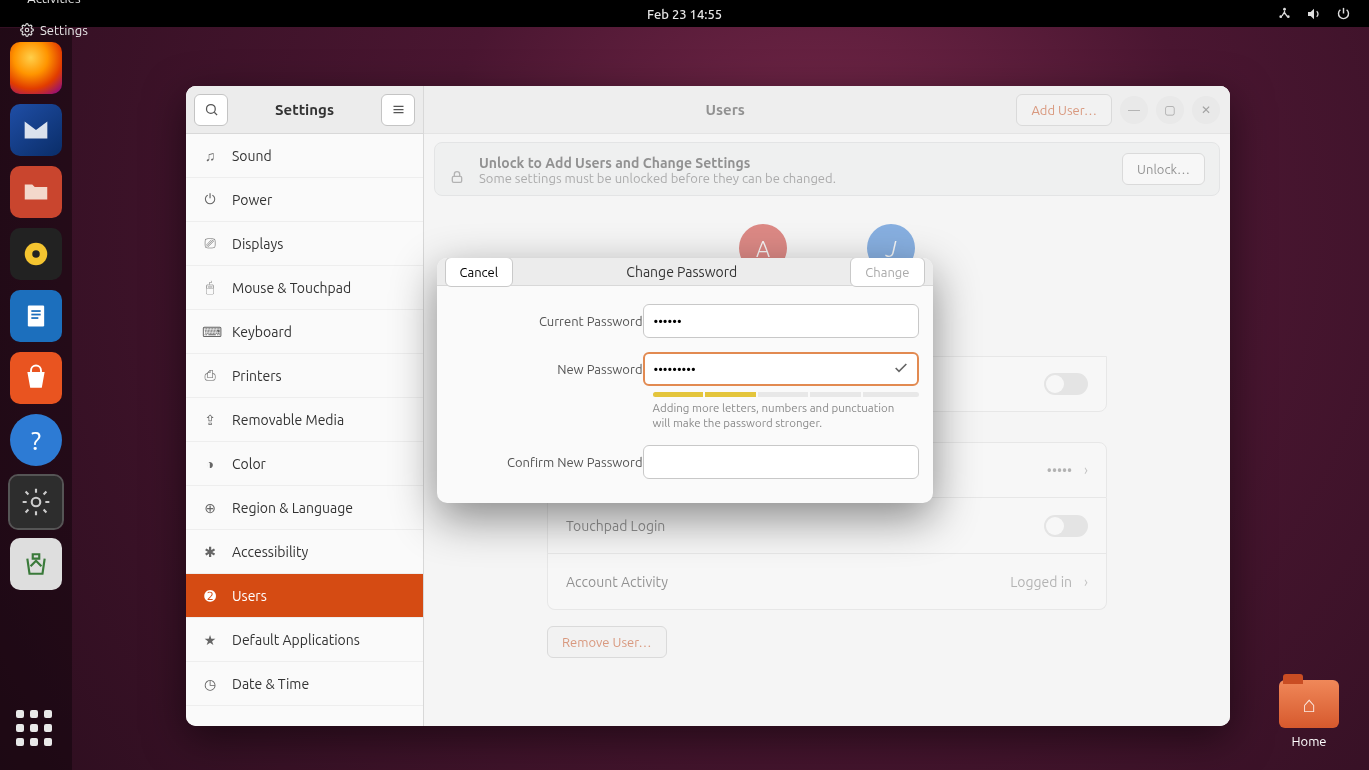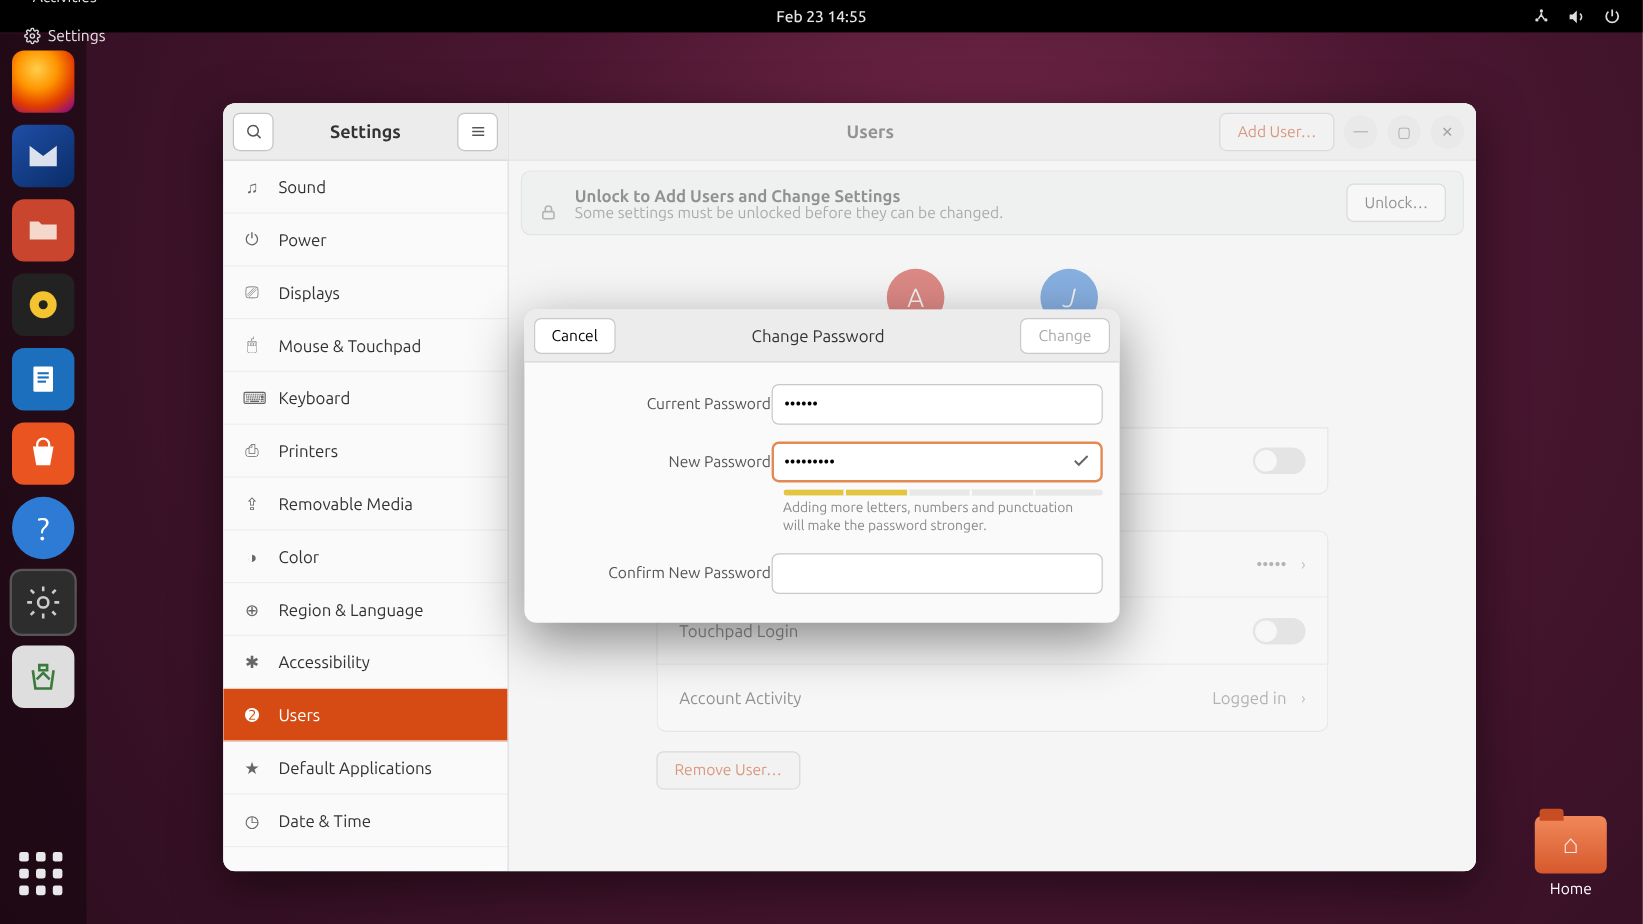--- a/index.html
+++ b/index.html
@@ -150,21 +150,21 @@
 
 .dim-overlay { position:absolute; inset:0; background:rgba(240,240,240,0.5); pointer-events:none; }
 
 
 .dialog {
   position:absolute; left:50%; top:258px; transform:translateX(-50%);
   width:496px; background:#fafafa; border-radius:10px;
   box-shadow:0 15px 45px rgba(0,0,0,.45); z-index:20; overflow:hidden;
 }
 .dlg-header {
-  height:44px; background:#ececec; border-bottom:1px solid #d8d8d8;
+  height:28px; background:#ececec; border-bottom:1px solid #d8d8d8;
   display:flex; align-items:center; padding:12px 8px;
 }
 .dlg-header .title { flex:1; text-align:center; font-weight:400; color:#333; font-size:14px;}
 .dlg-btn { height:30px; padding:0 14px; font-size:13px; border:1px solid #c9c9c9;
   border-radius:6px; background:#fff; cursor:pointer;}
 .dlg-btn.disabled { color:#aaa; }
 
 .dlg-body { padding:18px 14px 24px; }
 .form-row { display:flex; align-items:center; margin-bottom:14px;}
 .form-row label { width:192px; text-align:right; font-size:13px; color:#555;}

